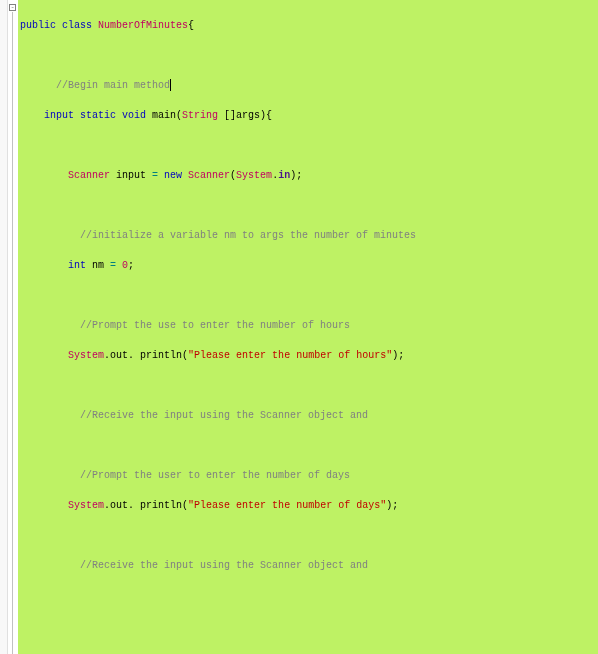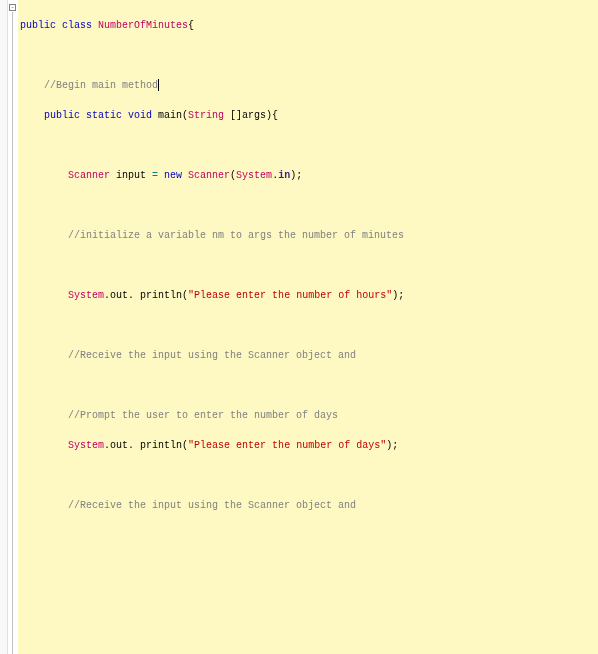--- a/index.html
+++ b/index.html
@@ -39,29 +39,29 @@
     color: #808080;
   }
   .fold-line {
     position: absolute;
     left: 4px;
     width: 1px;
     background: #c0c0c0;
   }
   .code-area {
     flex: 1;
-    background: #fef9c3;
+    background: #bef264;
     white-space: pre;
     padding-top: 3px;
     overflow: hidden;
   }
   .line { height: 15px; padding-left: 2px; }
   .kw { color: #0000c0; }   
   .cls { color: #c00060; }  
-  .cmt { color: #808080; }  
+  .cmt { color: #808080; margin-left: 12px; }  
   .str { color: #c00000; }  
   .num { color: #c00060; }  
   .op  { color: #008080; }  
   .mth { color: #000000; padding-left: 6px; }  
   .pln { color: #000000; }
   .in-field { color: #4a148c; font-weight: bold; }
   .cursor {
     display: inline-block;
     width: 1px;
     height: 12px;
@@ -75,26 +75,28 @@
 <div class="editor-wrap">
   <div class="gutter"></div>
   <div class="fold-column">
     <div class="fold-box" style="top:4px;">-</div>
     <div class="fold-line" style="top:12px;height:920px;"></div>
   </div>
   <div class="code-area">
 <div class="line"><span class="kw">public class </span><span class="cls">NumberOfMinutes</span><span class="pln">{</span></div>
 <div class="line"></div>
 <div class="line">    <span class="cmt">//Begin main method</span><span class="cursor"></span></div>
-<div class="line">    <span class="kw">public static void </span><span class="pln">main</span><span class="pln">(</span><span class="cls">String </span><span class="pln">[]args){</span></div>
+<div class="line">    <span class="kw">input static void </span><span class="pln">main</span><span class="pln">(</span><span class="cls">String </span><span class="pln">[]args){</span></div>
 <div class="line"></div>
 <div class="line">        <span class="cls">Scanner </span><span class="pln">input </span><span class="op">= </span><span class="kw">new </span><span class="cls">Scanner</span><span class="pln">(</span><span class="cls">System</span><span class="pln">.</span><span class="in-field">in</span><span class="pln">);</span></div>
 <div class="line"></div>
 <div class="line">        <span class="cmt">//initialize a variable nm to args the number of minutes</span></div>
+<div class="line">        <span class="kw">int </span><span class="pln">nm </span><span class="op">= </span><span class="num">0</span><span class="pln">;</span></div>
 <div class="line"></div>
+<div class="line">        <span class="cmt">//Prompt the use to enter the number of hours</span></div>
 <div class="line">        <span class="cls">System</span><span class="pln">.</span><span class="pln">out</span><span class="pln">.</span><span class="mth">println</span><span class="pln">(</span><span class="str">"Please enter the number of hours"</span><span class="pln">);</span></div>
 <div class="line"></div>
 <div class="line">        <span class="cmt">//Receive the input using the Scanner object and</span></div>
 <div class="line"></div>
 <div class="line">        <span class="cmt">//Prompt the user to enter the number of days</span></div>
 <div class="line">        <span class="cls">System</span><span class="pln">.</span><span class="pln">out</span><span class="pln">.</span><span class="mth">println</span><span class="pln">(</span><span class="str">"Please enter the number of days"</span><span class="pln">);</span></div>
 <div class="line"></div>
 <div class="line">        <span class="cmt">//Receive the input using the Scanner object and</span></div>
 
 

